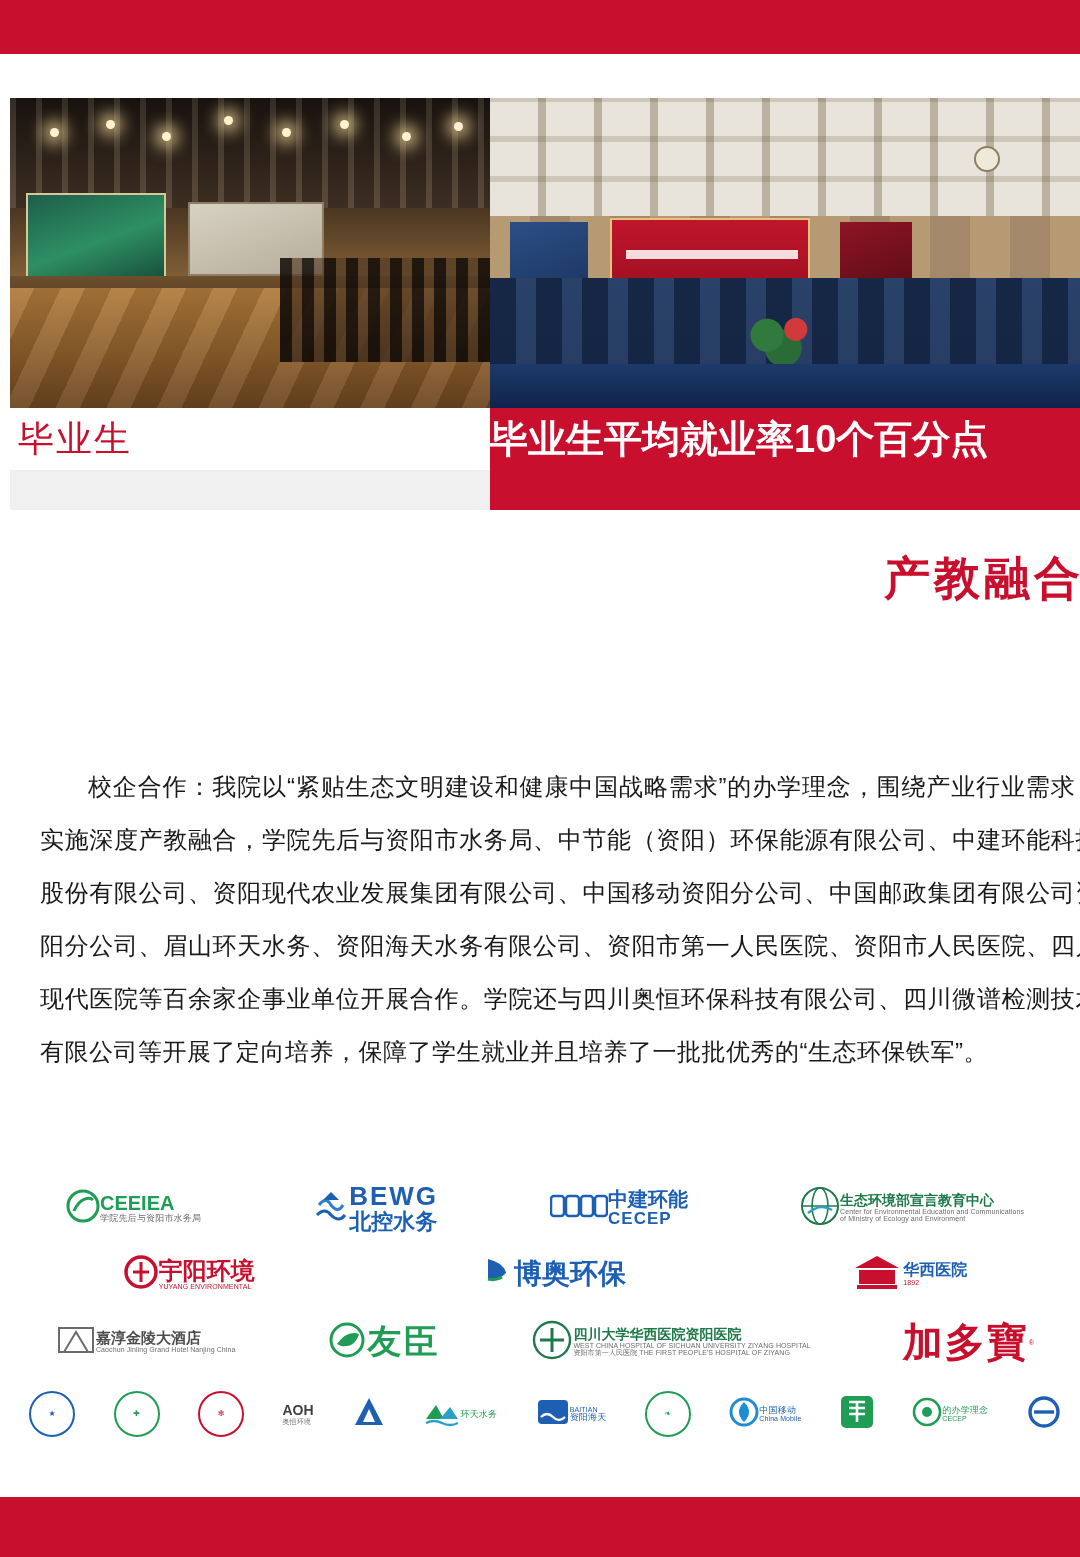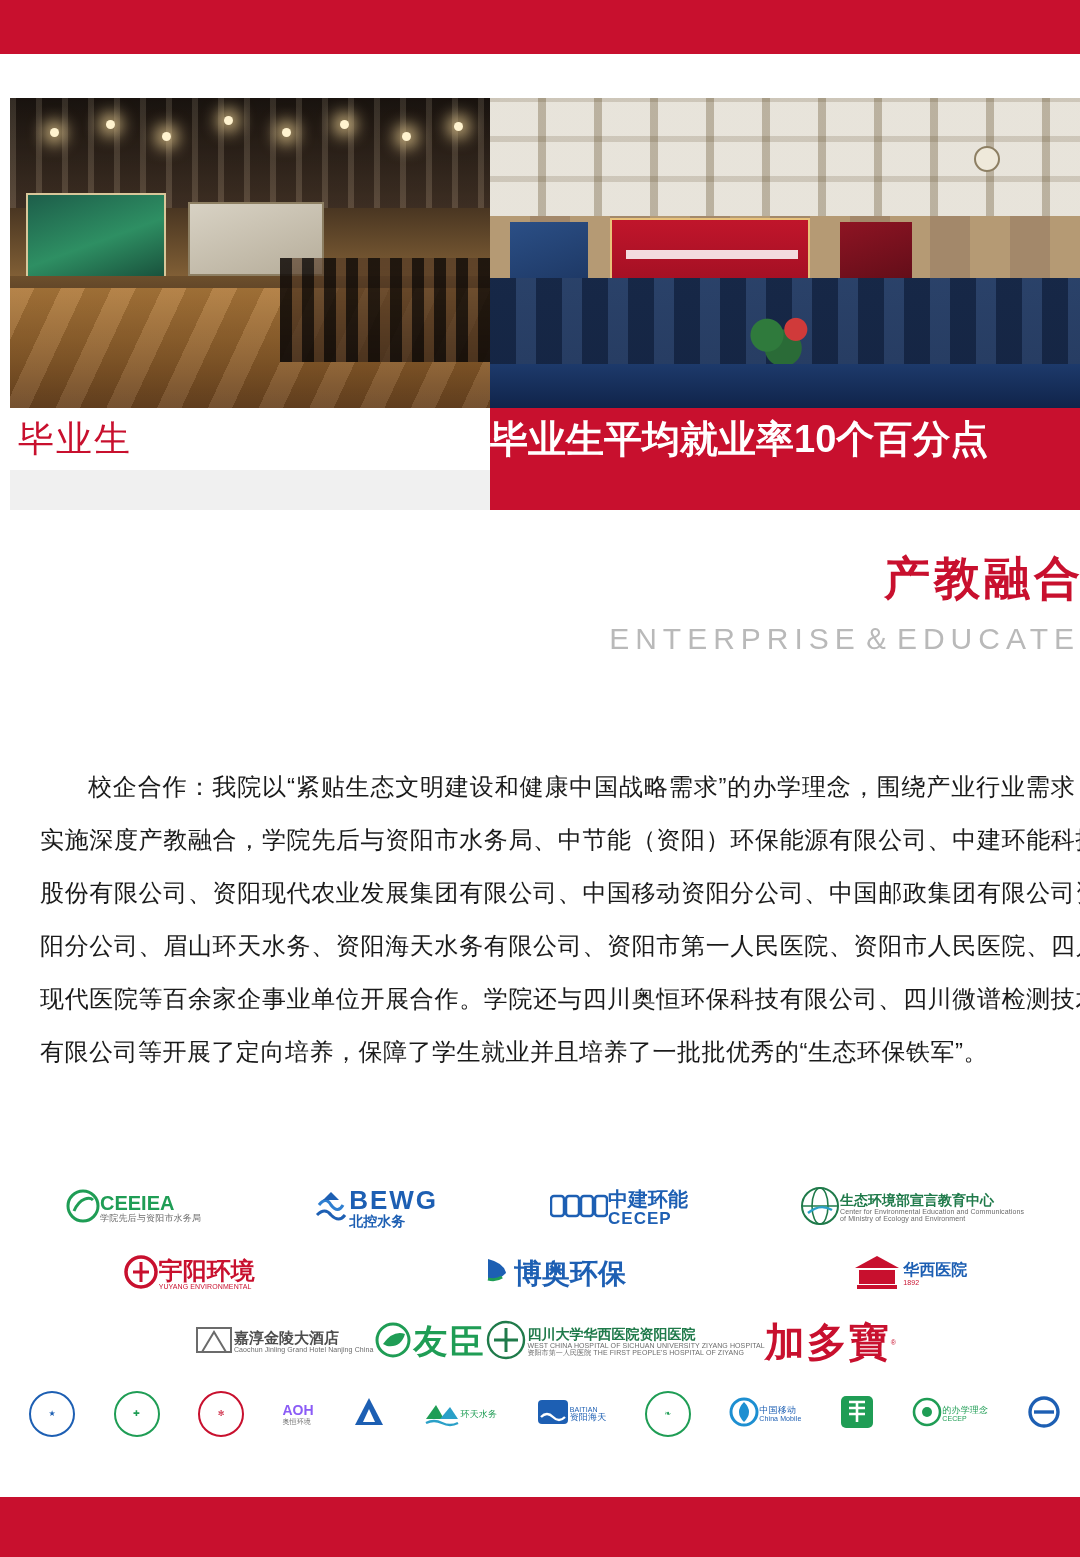--- a/index.html
+++ b/index.html
@@ -231,21 +231,21 @@
     width: 1070px; height: 300px;
   }
   .logo-row {
     display: flex;
     align-items: center;
     justify-content: space-around;
     width: 100%;
   }
   .row1 { height: 66px; }
   .row2 { height: 66px; }
-  .row3 { height: 70px; justify-content: center; }
+  .row3 { height: 70px; }
   .row4 { height: 74px; }
   .logo {
     display: flex;
     align-items: center;
     white-space: nowrap;
   }
   .logo .mark {
     display: inline-block;
     flex: none;
   }
@@ -310,21 +310,20 @@
     <div class="cap-left">
       <span class="t1">毕业生</span>
     </div>
     <div class="cap-right">毕业生平均就业率10个百分点</div>
   </div>
   <div class="white-strip"></div>
   <div class="red-strip"></div>
 
   <div class="heading-zone">
     <div class="h-main">产教融合</div>
-    <div class="h-en">ENTERPRISE＆EDUCATE</div>
   </div>
 
   <div class="body-text">校企合作：我院以“紧贴生态文明建设和健康中国战略需求”的办学理念，围绕产业行业需求，实施深度产教融合，学院先后与资阳市水务局、中节能（资阳）环保能源有限公司、中建环能科技股份有限公司、资阳现代农业发展集团有限公司、中国移动资阳分公司、中国邮政集团有限公司资阳分公司、眉山环天水务、资阳海天水务有限公司、资阳市第一人民医院、资阳市人民医院、四川现代医院等百余家企事业单位开展合作。学院还与四川奥恒环保科技有限公司、四川微谱检测技术有限公司等开展了定向培养，保障了学生就业并且培养了一批批优秀的“生态环保铁军”。</div>
 
   <div class="logo-wall">
 
     <div class="logo-row row1">
       <div class="logo">
         <span class="mark c-green">
           <svg width="34" height="34" viewBox="0 0 34 34">
@@ -341,21 +340,21 @@
       <div class="logo">
         <span class="mark c-blue">
           <svg width="36" height="34" viewBox="0 0 36 34">
               <path d="M4 26 q8 -8 14 0 q8 8 14 0" fill="none" stroke="#1d5fb3" stroke-width="3"></path>
               <path d="M6 16 q7 -9 12 0 q7 9 12 0" fill="none" stroke="#2f7fd0" stroke-width="3"></path>
               <path d="M18 3 l8 8 h-16 z" fill="#1d5fb3"></path>
             </svg>
         </span>
         <span class="txt">
           <span class="big c-blue" style="font-size:26px;letter-spacing:2px;">BEWG</span>
-          <span class="big c-blue" style="font-size:14px;">北控水务</span>
+          <span class="big c-blue" style="font-size:22px;">北控水务</span>
         </span>
       </div>
 
       <div class="logo">
         <span class="mark c-blue">
           <svg width="58" height="26" viewBox="0 0 58 26">
             <rect x="1" y="3" width="13" height="20" rx="3" fill="none" stroke="#1d5fb3" stroke-width="2.5"></rect>
             <rect x="16" y="3" width="13" height="20" rx="3" fill="none" stroke="#1d5fb3" stroke-width="2.5"></rect>
             <rect x="31" y="3" width="12" height="20" rx="3" fill="none" stroke="#1d5fb3" stroke-width="2.5"></rect>
             <rect x="45" y="3" width="12" height="20" rx="3" fill="none" stroke="#1d5fb3" stroke-width="2.5"></rect>
@@ -473,21 +472,21 @@
         <span class="badge-circle c-blue">★</span>
       </div>
       <div class="logo">
         <span class="badge-circle c-green">✚</span>
       </div>
       <div class="logo">
         <span class="badge-circle c-red">✻</span>
       </div>
       <div class="logo">
         <span class="txt">
-          <span style="font-size:14px;font-weight:700;color:#8b5cf6">AOH</span>
+          <span style="font-size:14px;font-weight:700;color:#404040">AOH</span>
           <span class="tiny c-gray">奥恒环境</span>
         </span>
       </div>
       <div class="logo">
         <span class="mark c-blue">
           <svg width="34" height="34" viewBox="0 0 34 34">
               <path d="M17 3 L31 30 H3 z" fill="#1d5fb3"></path>
               <path d="M17 14 L23 27 H11 z" fill="#ffffff"></path>
             </svg>
         </span>

